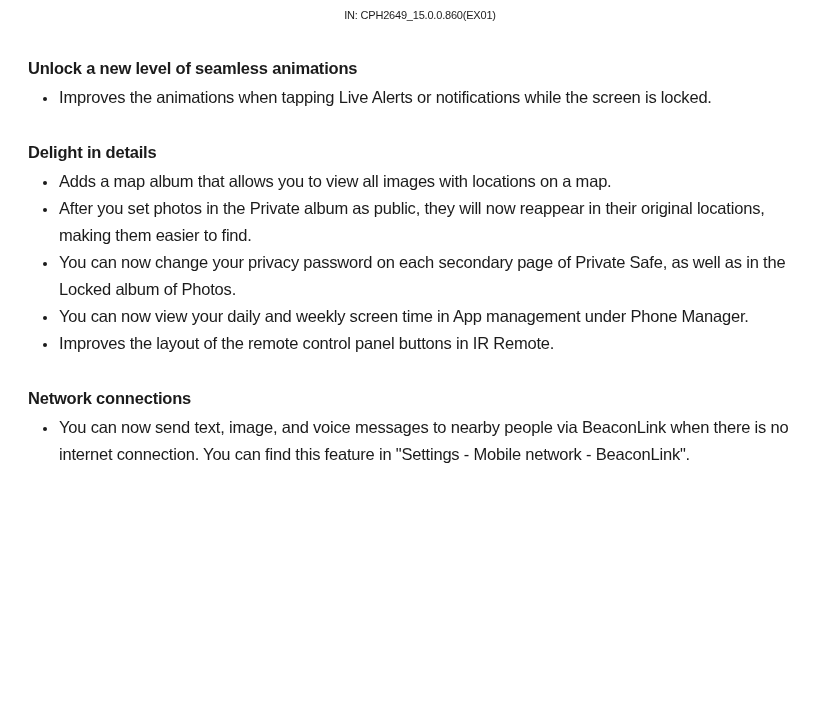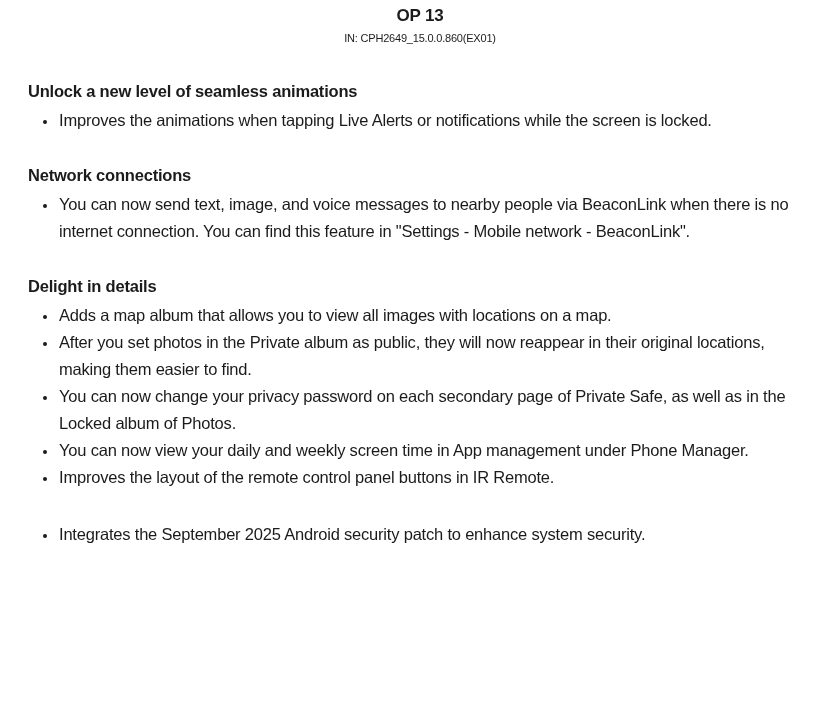--- a/index.html
+++ b/index.html
@@ -64,52 +64,48 @@
   .bullet-list li::marker {
     font-size: 13px;
   }
 </style>
 </head>
 <body>
 
 <div class="page">
 
   <header class="doc-header">
-    <div class="build-title">OP 13</div>
     <div class="build-version">IN: CPH2649_15.0.0.860(EX01)</div>
   </header>
 
   <main class="content">
 
 
     <section class="section">
       <h2 class="section-heading">Unlock a new level of seamless animations</h2>
       <ul class="bullet-list">
         <li>Improves the animations when tapping Live Alerts or notifications while the screen is locked.</li>
-      </ul>
-    </section>
-
-    <section class="section">
-      <h2 class="section-heading">Network connections</h2>
-      <ul class="bullet-list">
-        <li>You can now send text, image, and voice messages to nearby people via BeaconLink when there is no internet connection. You can find this feature in "Settings - Mobile network - BeaconLink".</li>
       </ul>
     </section>
 
     <section class="section">
       <h2 class="section-heading">Delight in details</h2>
       <ul class="bullet-list">
         <li>Adds a map album that allows you to view all images with locations on a map.</li>
         <li>After you set photos in the Private album as public, they will now reappear in their original locations, making them easier to find.</li>
         <li>You can now change your privacy password on each secondary page of Private Safe, as well as in the Locked album of Photos.</li>
         <li>You can now view your daily and weekly screen time in App management under Phone Manager.</li>
         <li>Improves the layout of the remote control panel buttons in IR Remote.</li>
       </ul>
     </section>
 
     <section class="section">
+      <h2 class="section-heading">Network connections</h2>
       <ul class="bullet-list">
-        <li>Integrates the September 2025 Android security patch to enhance system security.</li>
+        <li>You can now send text, image, and voice messages to nearby people via BeaconLink when there is no internet connection. You can find this feature in "Settings - Mobile network - BeaconLink".</li>
       </ul>
+    </section>
+
+    <section class="section">
     </section>
 
   </main>
 </div>
 
 </body></html>

